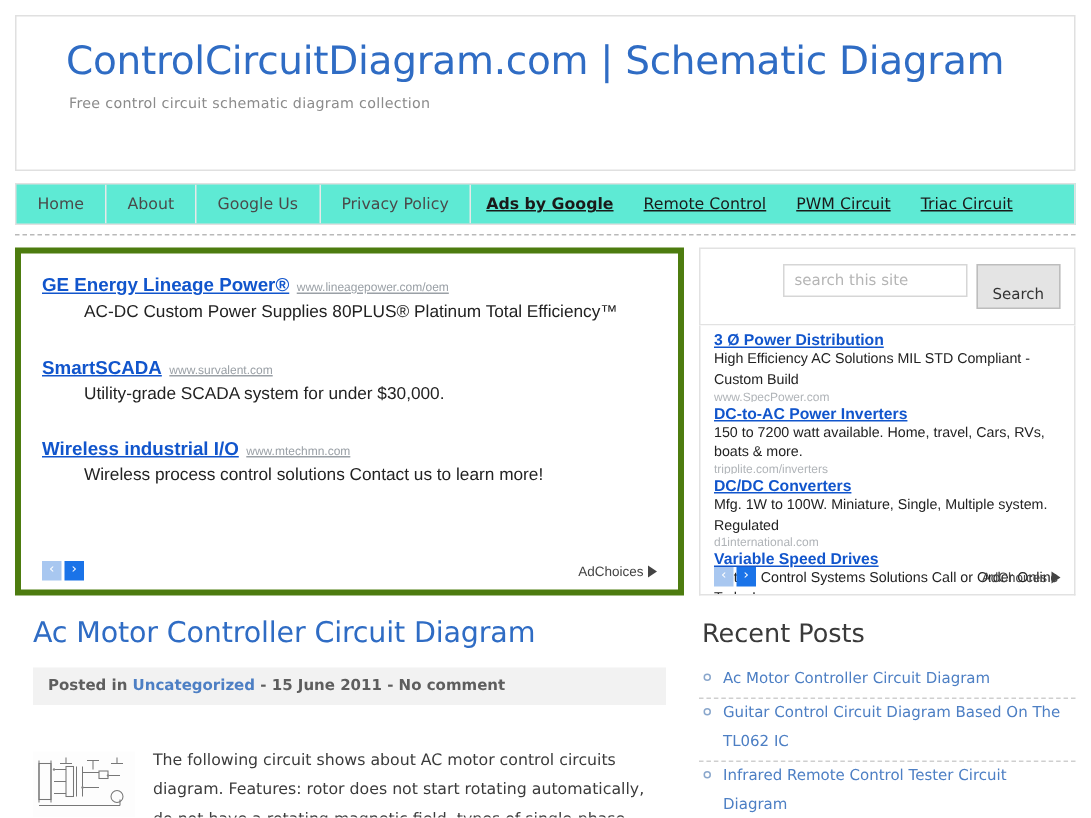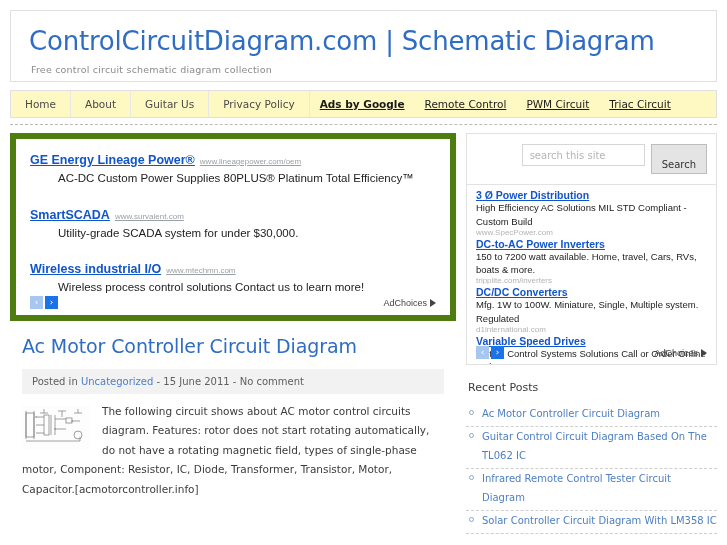--- a/index.html
+++ b/index.html
@@ -15,22 +15,22 @@
     width: 727px; height: 545px;
     background: #ffffff;
     padding: 0 10px;
   }
 
   
   .site-header {
     margin: 10px 0 0 0;
     border: 1px solid #e0e0e0;
     background: #ffffff;
-    padding: 16px 18px 14px 18px;
-    height: 72px;
+    padding: 16px 18px 14px 33px;
+    height: 104px;
   }
   .site-title {
     margin: 0;
     font-size: 26px;
     font-weight: 400;
     letter-spacing: -0.2px;
     color: #2f6cc4;
     line-height: 1.1;
     white-space: nowrap;
   }
@@ -38,21 +38,21 @@
     margin: 8px 0 0 2px;
     font-size: 9.5px;
     color: #8b8b8b;
     letter-spacing: 0.2px;
   }
 
   
   .nav-wrap {
     margin-top: 8px;
     border: 1px solid #e0e0e0;
-    background: #fef9c3;
+    background: #5eead4;
     height: 28px;
     display: flex;
     align-items: stretch;
     overflow: hidden;
   }
   .nav-item {
     display: flex; align-items: center; justify-content: center;
     padding: 0 14px;
     font-size: 10.5px;
     color: #4a4a4a;
@@ -81,24 +81,24 @@
     display: flex;
     gap: 10px;
     margin-top: 8px;
     align-items: flex-start;
   }
   .col-main { width: 446px; flex: 0 0 446px; }
   .col-side { width: 251px; flex: 0 0 251px; }
 
   
   .ad-box-left {
-    border: 6px solid #4d7c0f;
+    border: 4px solid #4d7c0f;
     background: #fff;
     padding: 10px 14px 6px 14px;
-    height: 188px;
+    height: 232px;
     position: relative;
   }
   .ad-unit { margin-bottom: 17px; }
   .ad-title {
     font-size: 12.5px;
     color: #1155cc;
     font-weight: bold;
     text-decoration: underline;
     display: inline;
     cursor: pointer;
@@ -156,21 +156,22 @@
     font-weight: 400;
     margin: 0 0 12px 0;
     letter-spacing: -0.1px;
     cursor: pointer;
   }
   .post-meta {
     background: #f2f2f2;
     padding: 7px 10px;
     font-size: 10px;
     color: #5e5e5e;
-    margin-bottom: 8px;
+    margin-bottom: 28px;
+    font-weight: bold;
   }
   .post-meta a { color: #4d7fc4; text-decoration: none; cursor: pointer; }
   .post-body {
     font-size: 10.5px;
     color: #3b3b3b;
     line-height: 1.85;
   }
   .thumb {
     float: left;
     width: 68px; height: 44px;
@@ -236,21 +237,21 @@
     height: 7px; overflow: hidden;
     display: block; line-height: 1.1;
     font-family: "Liberation Sans", sans-serif;
   }
   .ad-r-footer {
     position: absolute; left: 9px; right: 9px; bottom: 5px;
     display: flex; align-items: center; justify-content: space-between;
   }
 
   .recent-title {
-    font-size: 11px; color: #3a3a3a;
+    font-size: 17px; color: #3a3a3a;
     font-weight: 400; margin: 16px 0 10px 2px;
   }
   .recent-list { list-style: none; margin: 0; padding: 0; }
   .recent-list li {
     font-size: 10px; color: #4d7fc4;
     line-height: 1.9;
     padding: 0 0 3px 16px;
     border-bottom: 1px dashed #cfcfcf;
     position: relative;
     cursor: pointer;
@@ -267,21 +268,21 @@
 <div class="page">
 
   <div class="site-header">
     <h1 class="site-title">ControlCircuitDiagram.com | Schematic Diagram</h1>
     <div class="site-tagline">Free control circuit schematic diagram collection</div>
   </div>
 
   <div class="nav-wrap">
     <div class="nav-item">Home</div>
     <div class="nav-item">About</div>
-    <div class="nav-item">Guitar Us</div>
+    <div class="nav-item">Google Us</div>
     <div class="nav-item">Privacy Policy</div>
     <div class="nav-item adlink">Ads by Google</div>
     <div class="nav-item adlink plain">Remote Control</div>
     <div class="nav-item adlink plain">PWM Circuit</div>
     <div class="nav-item adlink plain">Triac Circuit</div>
 
   </div>
   <hr class="dash-rule">
 
   <div class="columns">

